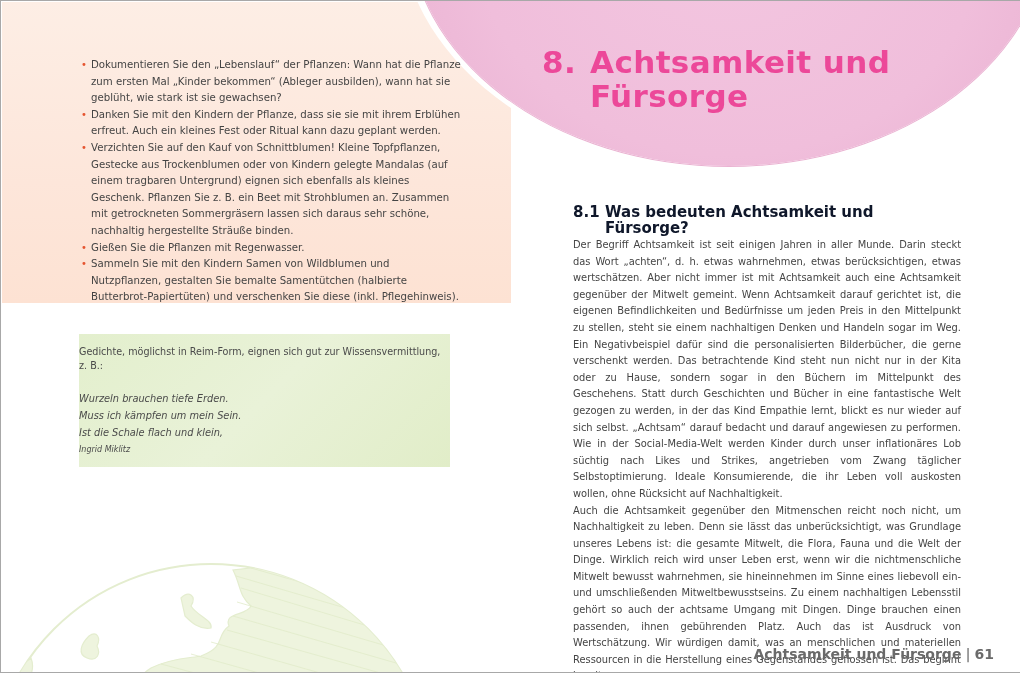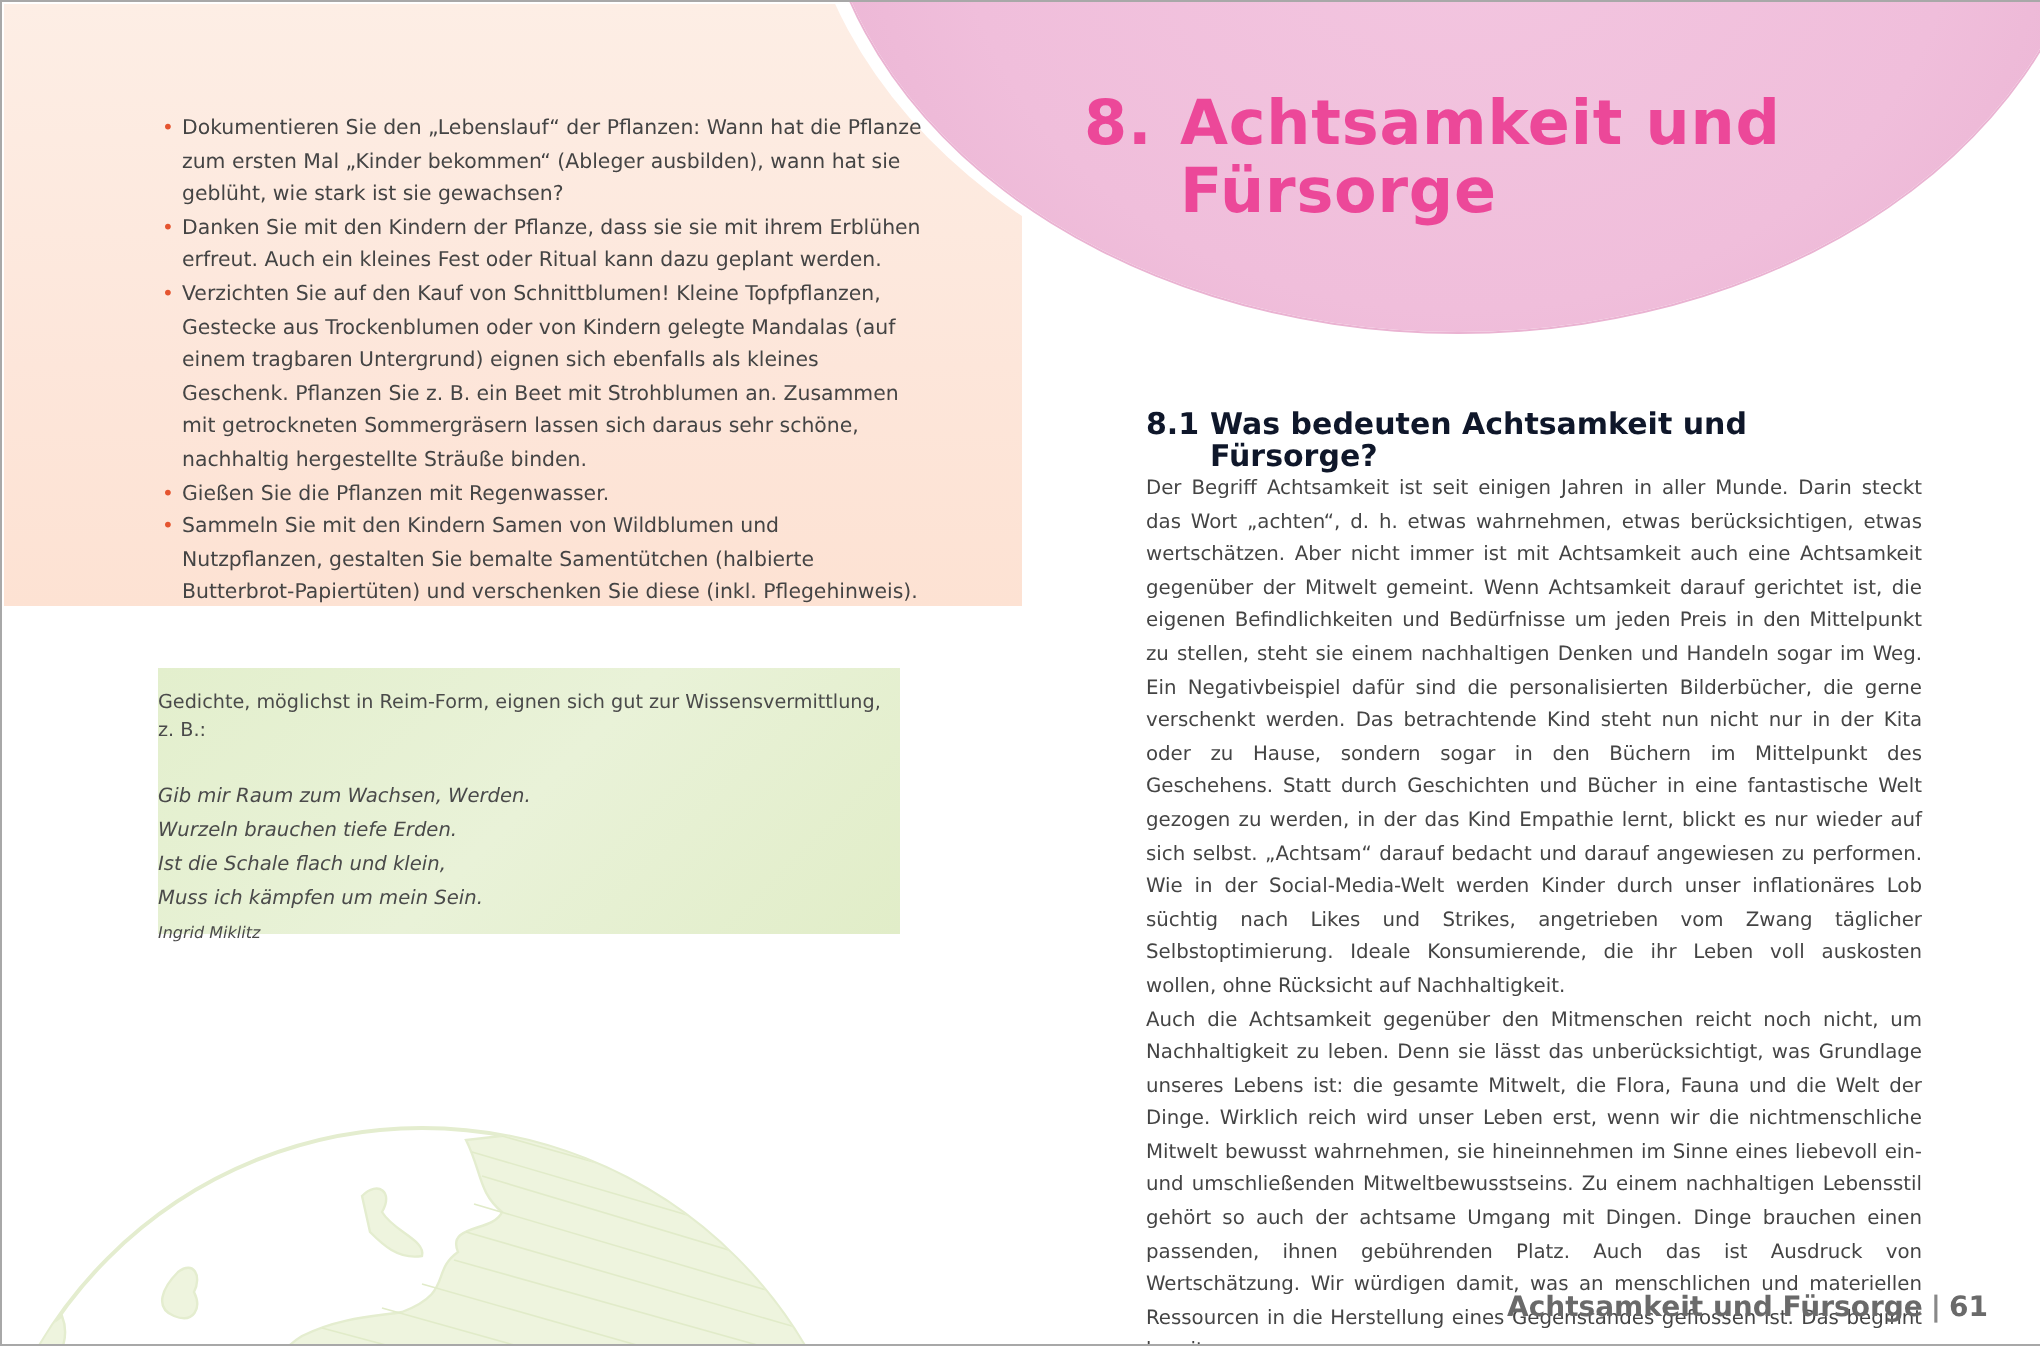--- a/index.html
+++ b/index.html
@@ -98,24 +98,23 @@
     <li><span class="bullet">•</span><span>Dokumentieren Sie den „Lebenslauf“ der Pflanzen: Wann hat die Pflanze zum ersten Mal „Kinder bekommen“ (Ableger ausbilden), wann hat sie geblüht, wie stark ist sie gewachsen?</span></li>
     <li><span class="bullet">•</span><span>Danken Sie mit den Kindern der Pflanze, dass sie sie mit ihrem Erblühen erfreut. Auch ein kleines Fest oder Ritual kann dazu geplant werden.</span></li>
     <li><span class="bullet">•</span><span>Verzichten Sie auf den Kauf von Schnittblumen! Kleine Topfpflanzen, Gestecke aus Trockenblumen oder von Kindern gelegte Mandalas (auf einem tragbaren Untergrund) eignen sich ebenfalls als kleines Geschenk. Pflanzen Sie z. B. ein Beet mit Strohblumen an. Zusammen mit getrockneten Sommergräsern lassen sich daraus sehr schöne, nachhaltig hergestellte Sträuße binden.</span></li>
     <li><span class="bullet">•</span><span>Gießen Sie die Pflanzen mit Regenwasser.</span></li>
     <li><span class="bullet">•</span><span>Sammeln Sie mit den Kindern Samen von Wildblumen und Nutzpflanzen, gestalten Sie bemalte Samentütchen (halbierte Butterbrot-Papiertüten) und verschenken Sie diese (inkl. Pflegehinweis).</span></li>
   </ul>
 
   <div class="poem-box">
     <div class="poem-intro">Gedichte, möglichst in Reim-Form, eignen sich gut zur Wissensvermittlung, z. B.:</div>
     <div class="poem-lines">
-      <div>Gib mir Raum zum Wachsen, Werden.</div>
       <div>Wurzeln brauchen tiefe Erden.</div>
+      <div>Muss ich kämpfen um mein Sein.</div>
       <div>Ist die Schale flach und klein,</div>
-      <div>Muss ich kämpfen um mein Sein.</div>
     </div>
     <div class="poem-author">Ingrid Miklitz</div>
   </div>
 
   <svg class="globe" viewBox="0 0 440 140" xmlns="http://www.w3.org/2000/svg">
     <defs>
       <clipPath id="gclip">
           <circle cx="210" cy="240" r="222"></circle>
         </clipPath>
     </defs>

